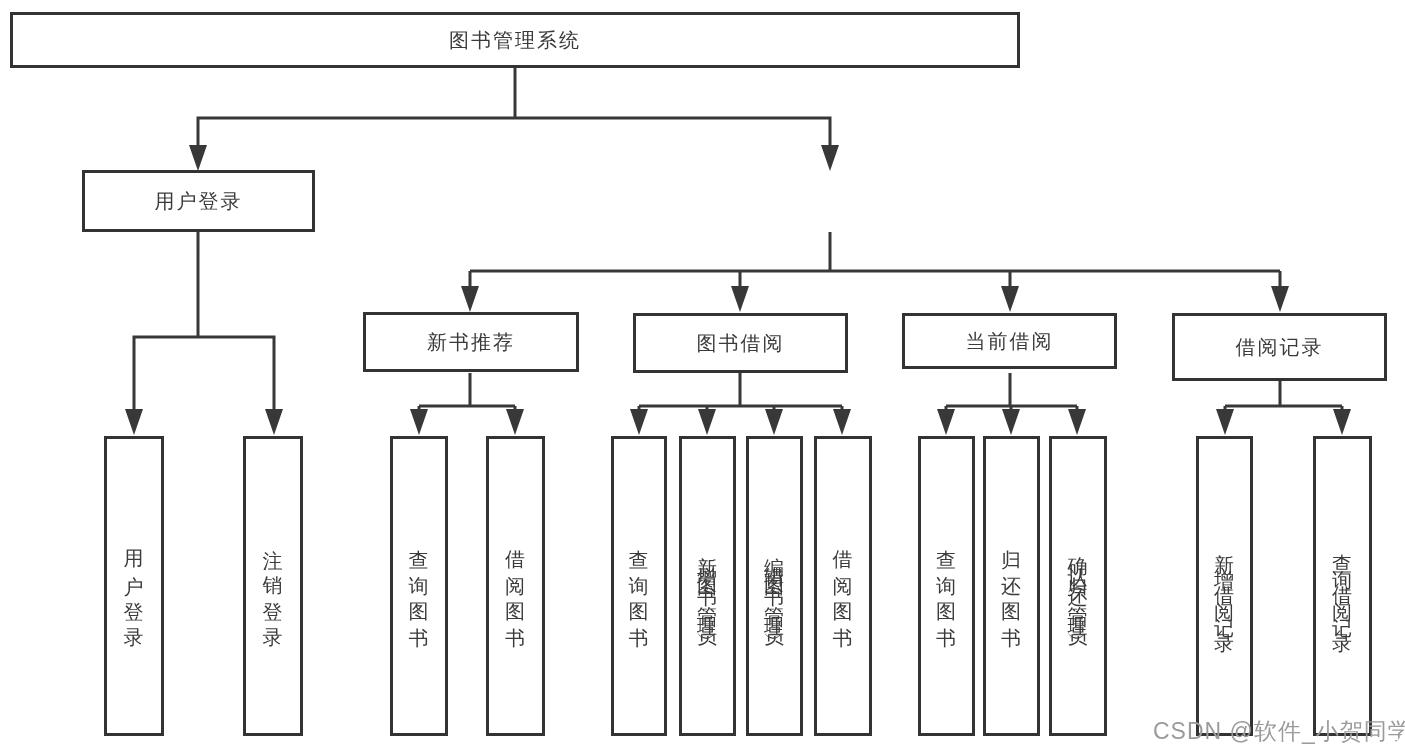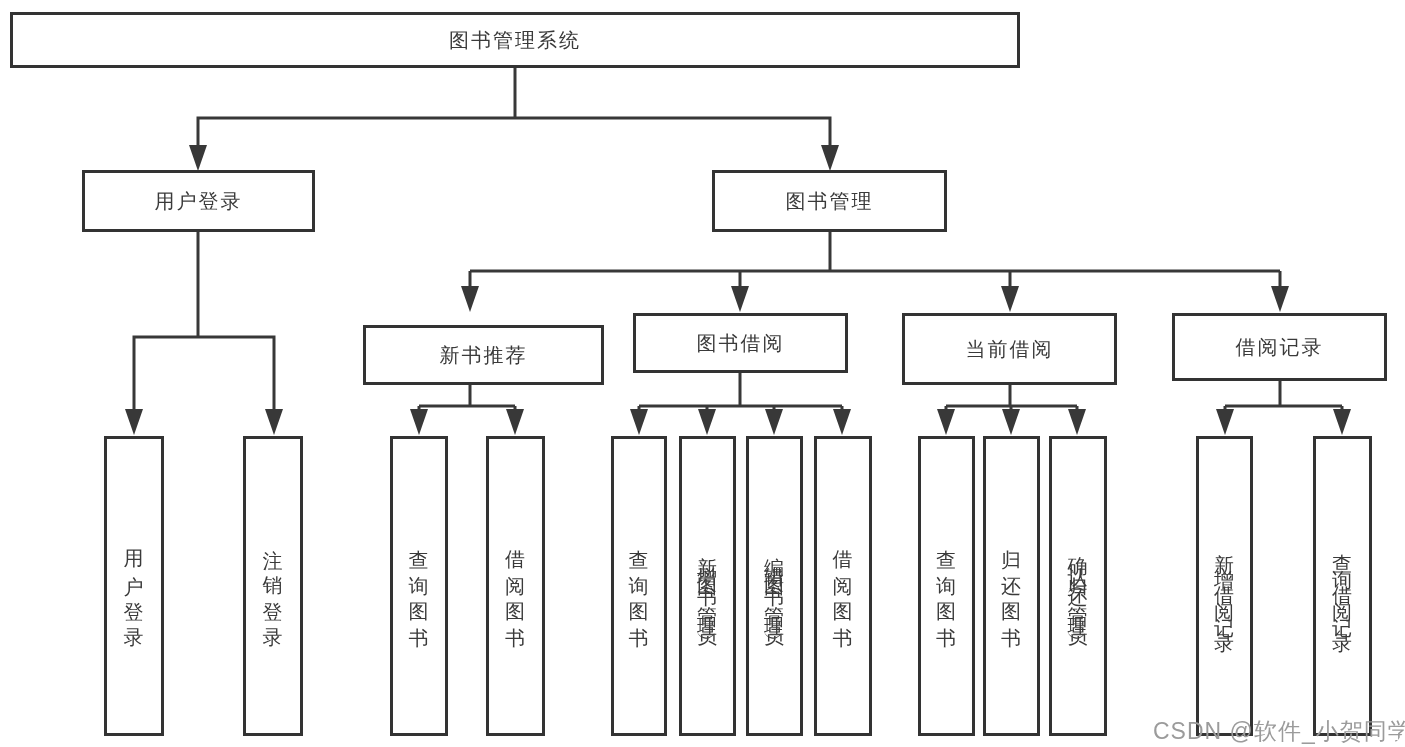--- a/index.html
+++ b/index.html
@@ -97,31 +97,28 @@
     </g>
   </svg>
 
   <div class="box" style="left:10px;top:12px;width:1010px;height:56px">
     <span class="lbl">图书管理系统</span>
   </div>
 
   <div class="box" style="left:82px;top:170px;width:233px;height:62px">
     <span class="lbl">用户登录</span>
   </div>
-  <div class="box" style="left:712px;top:170px;width:235px;height:62px">
-    <span class="lbl">图书管理</span>
-  </div>
 
-  <div class="box" style="left:363px;top:325px;width:241px;height:60px">
+  <div class="box" style="left:363px;top:312px;width:216px;height:60px">
     <span class="lbl">新书推荐</span>
   </div>
   <div class="box" style="left:633px;top:313px;width:215px;height:60px">
     <span class="lbl">图书借阅</span>
   </div>
-  <div class="box" style="left:902px;top:313px;width:215px;height:72px">
+  <div class="box" style="left:902px;top:313px;width:215px;height:56px">
     <span class="lbl">当前借阅</span>
   </div>
   <div class="box" style="left:1172px;top:313px;width:215px;height:68px">
     <span class="lbl">借阅记录</span>
   </div>
 
   <div class="box leaf" style="left:104px;width:60px">
     <span class="leaf-text" style="letter-spacing: 26px;">用户登录</span>
   </div>
   <div class="box leaf" style="left:243px;width:60px">

